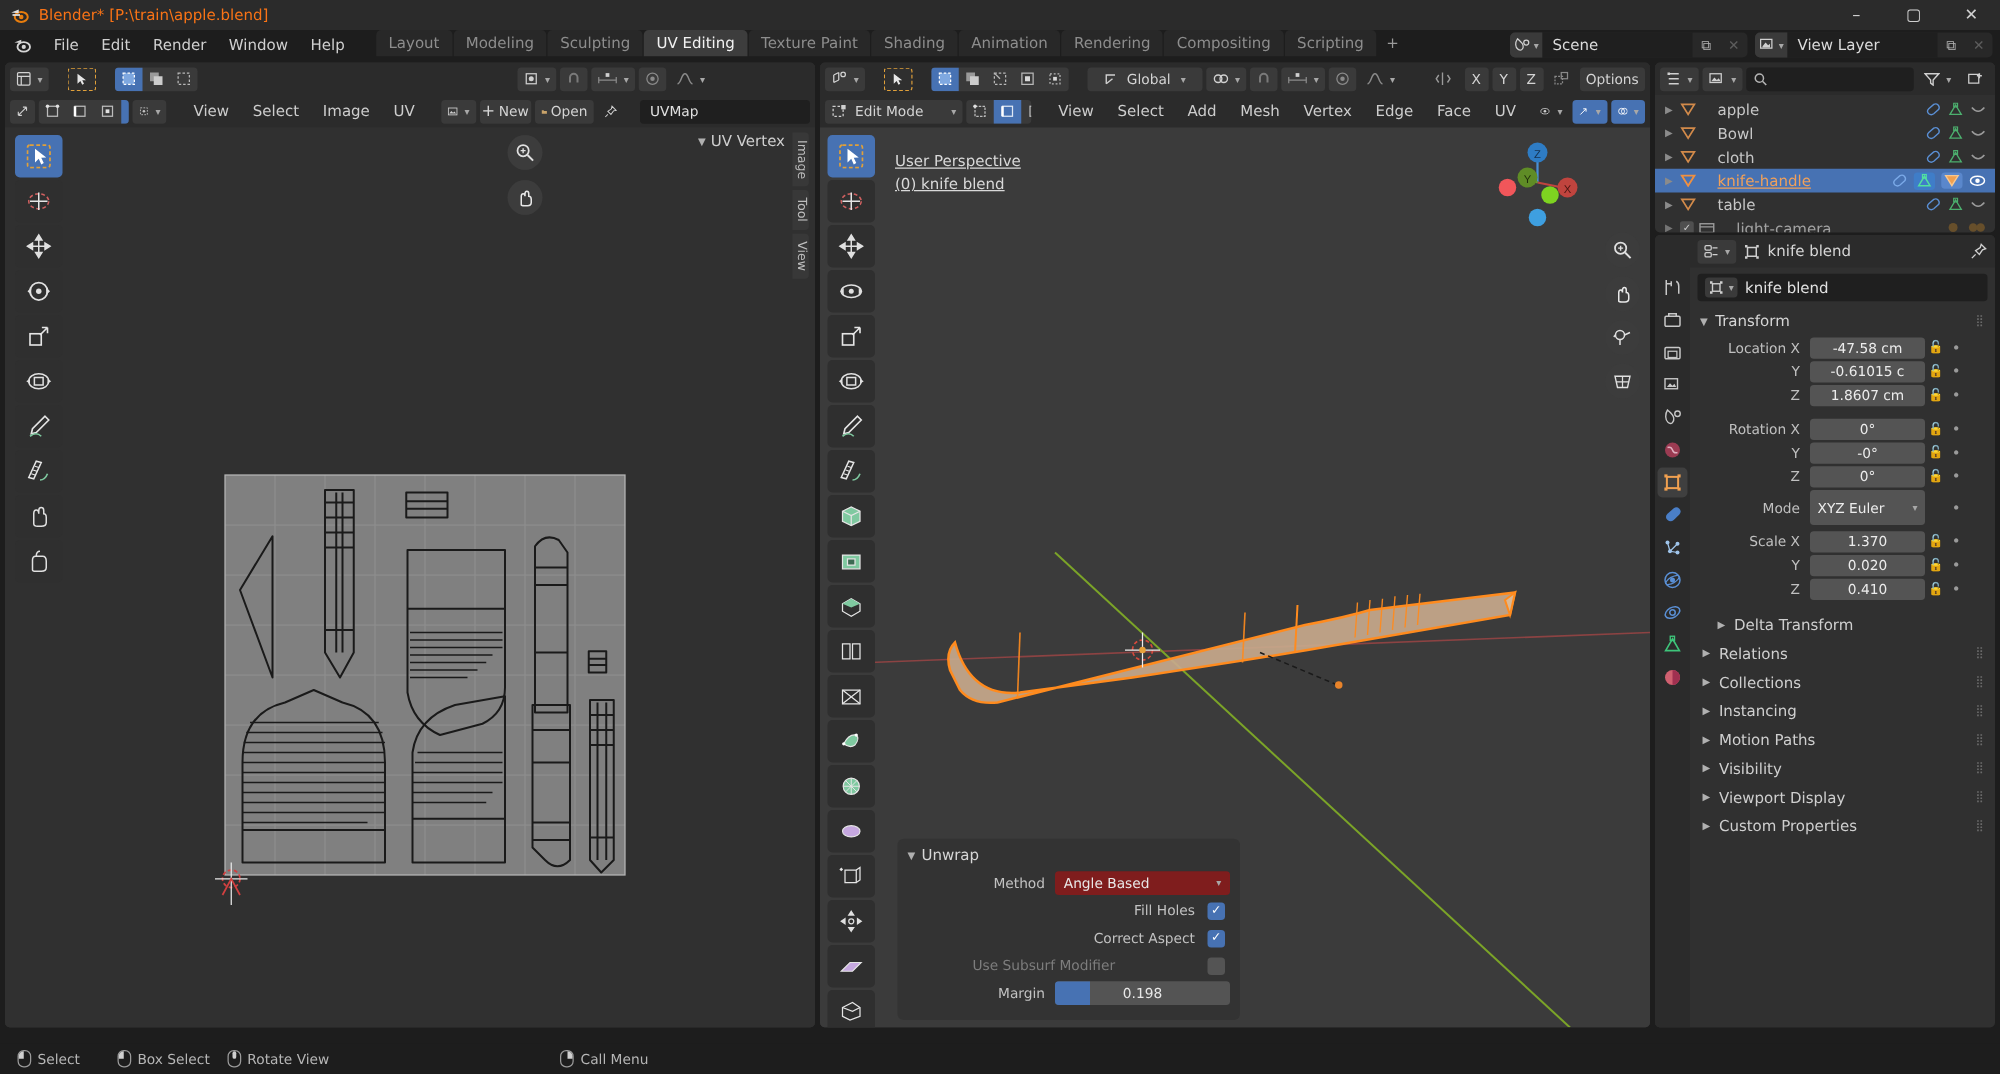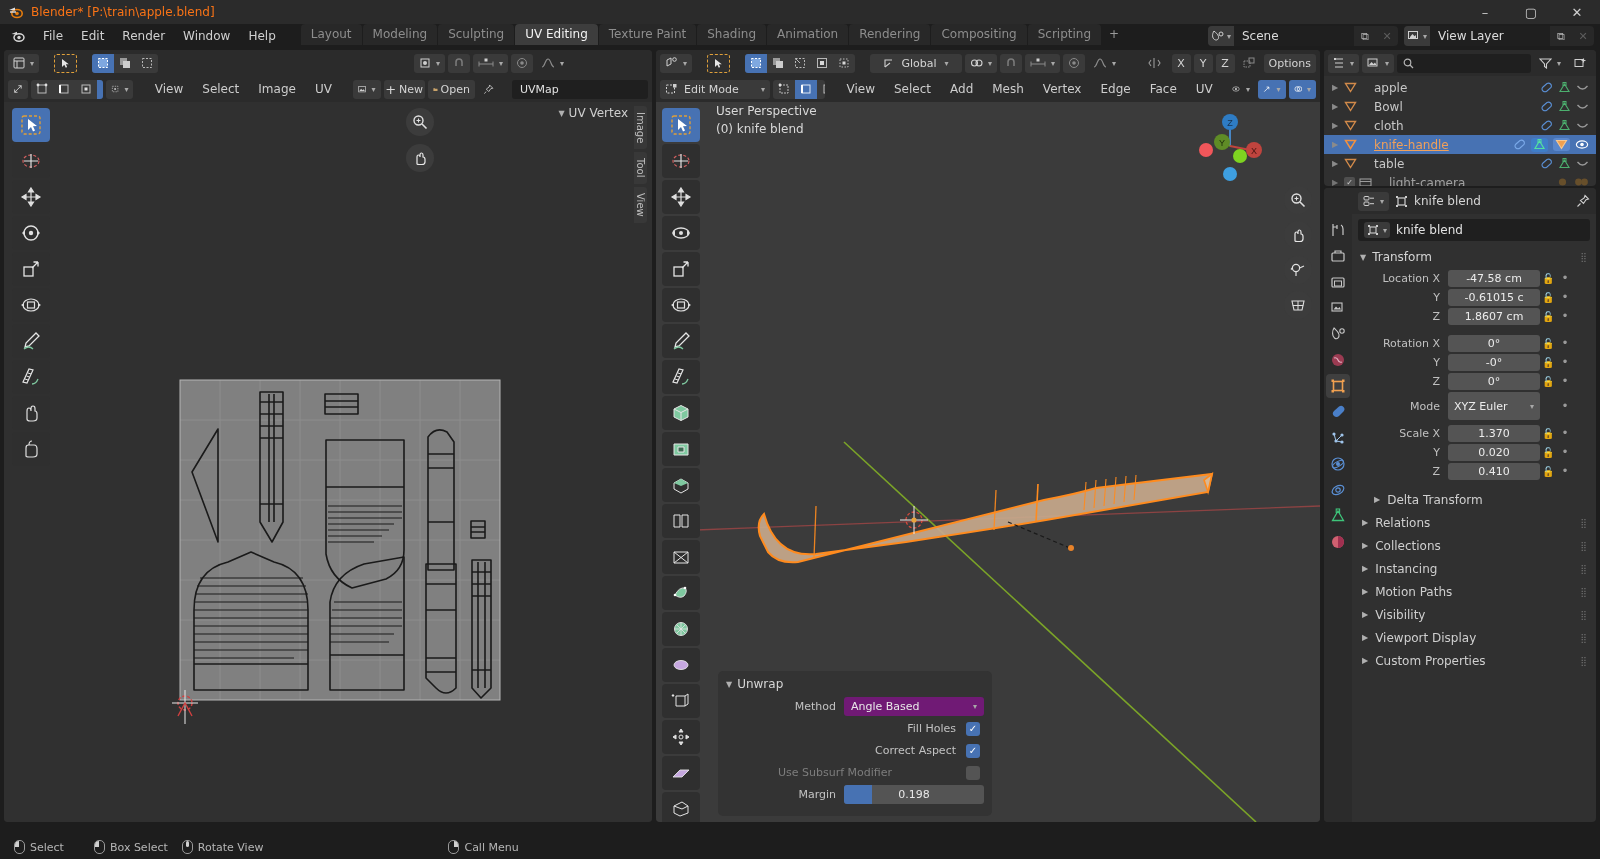--- a/index.html
+++ b/index.html
@@ -82,32 +82,32 @@
   .vtab { writing-mode: vertical-rl; text-orientation: mixed; background: #383838; color: #bdbdbd;
           font-size: 10px; padding: 6px 1px; border-radius: 0 3px 3px 0; margin-bottom: 3px; }
   .uvvertexhdr { position: absolute; right: 24px; top: 56px; font-size: 12px; color: #cfcfcf;
                  display: flex; align-items: center; gap: 4px; }
 
   
   #view3d { left: 656px; top: 50px; width: 664px; height: 772px; }
   .v3dcanvas { position: absolute; left: 0; top: 52px; width: 664px; height: 720px;
                background: #3b3b3b; overflow: hidden; }
   .v3dtools { position: absolute; left: 6px; top: 58px; width: 40px; display: flex; flex-direction: column; gap: 2px; }
-  .v3dtext { position: absolute; left: 60px; top: 52px; font-size: 12px; color: #d9d9d9; line-height: 18px; }
+  .v3dtext { position: absolute; left: 60px; top: 70px; font-size: 12px; color: #d9d9d9; line-height: 18px; text-decoration: underline; }
   .gizmo { position: absolute; right: 52px; top: 58px; width: 76px; height: 76px; }
   .navcol { position: absolute; right: 8px; top: 136px; display: flex; flex-direction: column; gap: 7px; }
 
   
   .oppanel { position: absolute; left: 62px; bottom: 6px; width: 274px; background: #333333;
              border-radius: 5px; padding: 6px 8px 9px; }
   .opttl { font-size: 12px; color: #d6d6d6; display: flex; align-items: center; gap: 5px; margin-bottom: 6px; }
   .oprow { display: flex; align-items: center; height: 19px; margin-bottom: 3px; }
   .oplbl { flex: 0 0 118px; text-align: right; padding-right: 8px; font-size: 11px; color: #c2c2c2; }
   .oplbl.dim { color: #7d7d7d; }
-  .opfield { flex: 1; height: 19px; background: #701a75; border-radius: 3px; display: flex;
+  .opfield { flex: 1; height: 19px; background: #7f1d1d; border-radius: 3px; display: flex;
              align-items: center; padding: 0 7px; font-size: 11px; color: #e8e8e8; }
   .opfield.drop { justify-content: space-between; }
   .opchk { width: 14px; height: 14px; border-radius: 3px; background: #4772b3;
            display: flex; align-items: center; justify-content: center; color: #fff; font-size: 10px; }
   .opchk.off { background: #545454; }
   .opslider { flex: 1; height: 19px; background: #545454; border-radius: 3px; position: relative;
               display: flex; align-items: center; justify-content: center;
               font-size: 11px; color: #e8e8e8; overflow: hidden; }
   .opslider .fill { position: absolute; left: 0; top: 0; bottom: 0; background: #4772b3; }
   .opslider span { position: relative; }

